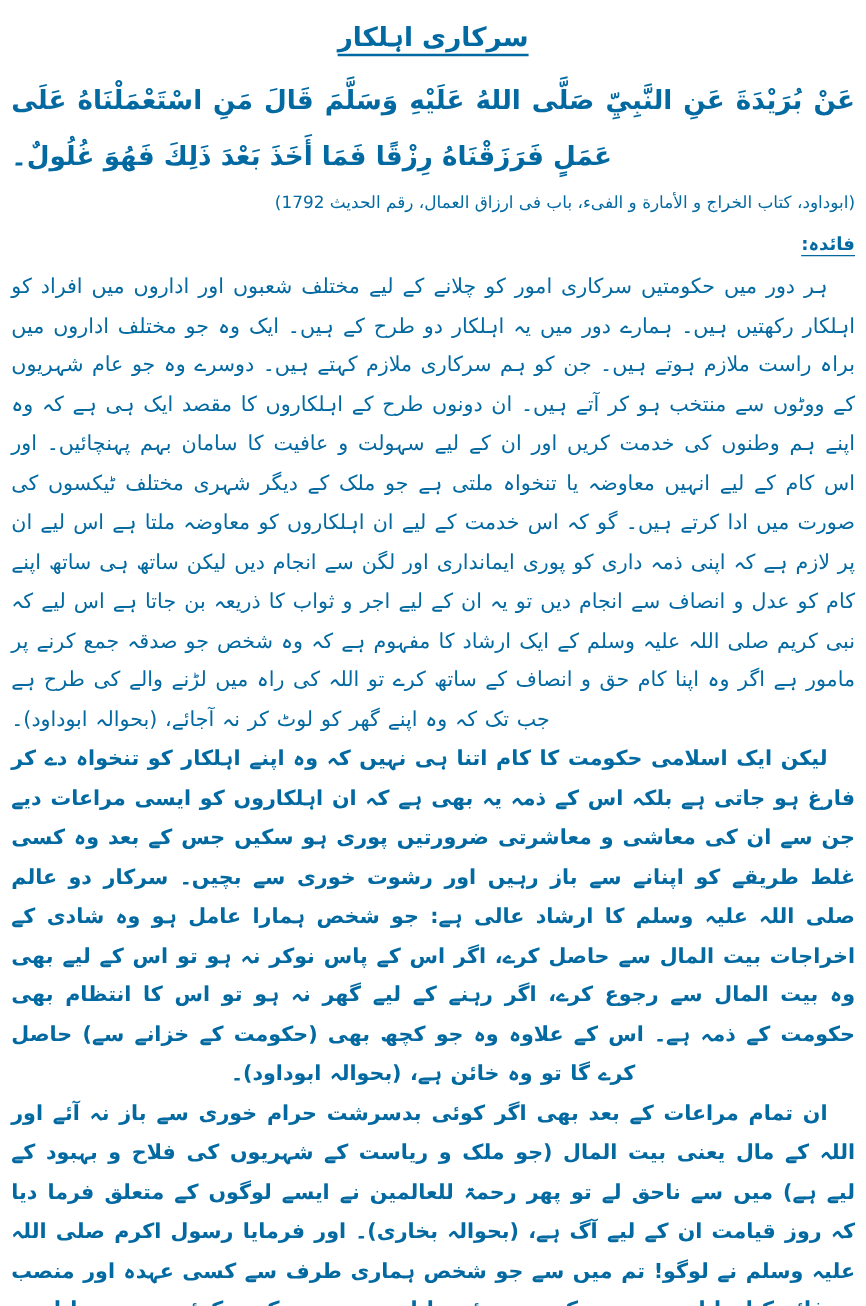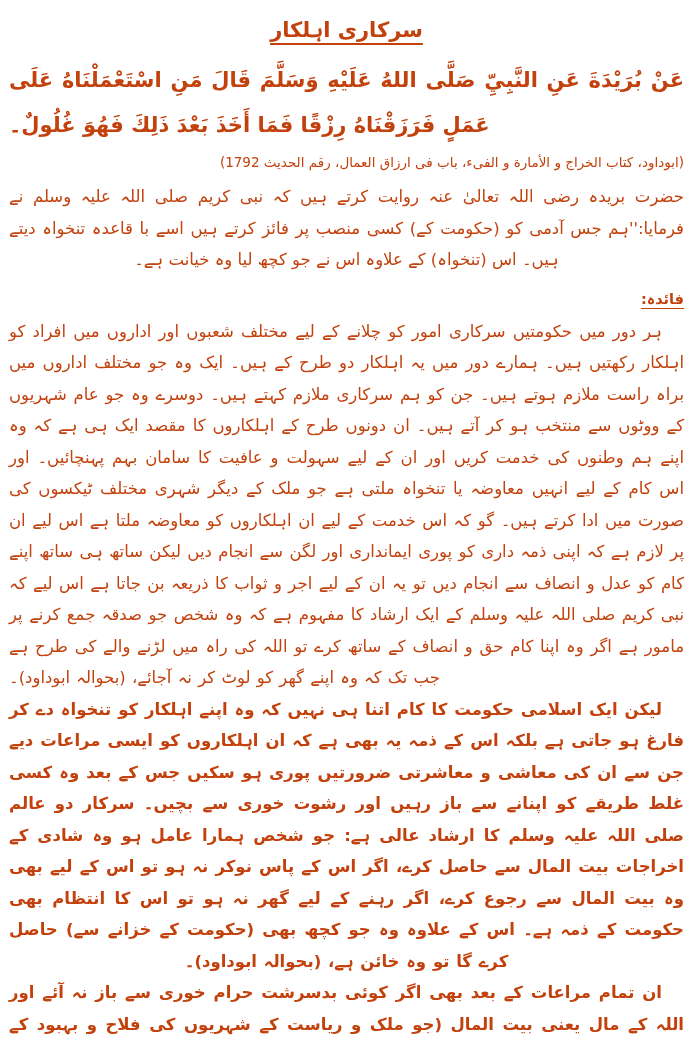--- a/index.html
+++ b/index.html
@@ -6,21 +6,21 @@
     margin: 0;
     padding: 0;
     background: #ffffff;
   }
   .page {
     position: relative;
     width: 693px;
     height: 1045px;
     margin: 0 auto;
     background: #ffffff;
-    color: #c2410c;
+    color: #0369a1;
     direction: rtl;
     box-sizing: border-box;
     padding: 12px 9px 0 9px;
     overflow: hidden;
     font-family: "DejaVu Sans", sans-serif;
   }
   .title {
     margin: 2px 0 0 0;
     text-align: center;
     font-size: 21px;
@@ -74,21 +74,20 @@
 </head>
 <body>
 
 <div class="page">
   <h1 class="title">سرکاری اہلکار</h1>
 
   <div class="arabic">عَنْ بُرَيْدَةَ عَنِ النَّبِيِّ صَلَّى اللهُ عَلَيْهِ وَسَلَّمَ قَالَ مَنِ اسْتَعْمَلْنَاهُ عَلَى عَمَلٍ فَرَزَقْنَاهُ رِزْقًا فَمَا أَخَذَ بَعْدَ ذَلِكَ فَهُوَ غُلُولٌ۔</div>
 
   <div class="reference">(ابوداود، کتاب الخراج و الأمارة و الفیء، باب فی ارزاق العمال، رقم الحدیث 1792)</div>
 
-  <div class="translation">حضرت بریدہ رضی اللہ تعالیٰ عنہ روایت کرتے ہیں کہ نبی کریم صلی اللہ علیہ وسلم نے فرمایا:''ہم جس آدمی کو (حکومت کے) کسی منصب پر فائز کرتے ہیں اسے با قاعدہ تنخواہ دیتے ہیں۔ اس (تنخواہ) کے علاوہ اس نے جو کچھ لیا وہ خیانت ہے۔</div>
 
   <div class="note-heading">فائدہ:</div>
 
   <div class="para last-left">ہر دور میں حکومتیں سرکاری امور کو چلانے کے لیے مختلف شعبوں اور اداروں میں افراد کو اہلکار رکھتیں ہیں۔ ہمارے دور میں یہ اہلکار دو طرح کے ہیں۔ ایک وہ جو مختلف اداروں میں براہ راست ملازم ہوتے ہیں۔ جن کو ہم سرکاری ملازم کہتے ہیں۔ دوسرے وہ جو عام شہریوں کے ووٹوں سے منتخب ہو کر آتے ہیں۔ ان دونوں طرح کے اہلکاروں کا مقصد ایک ہی ہے کہ وہ اپنے ہم وطنوں کی خدمت کریں اور ان کے لیے سہولت و عافیت کا سامان بہم پہنچائیں۔ اور اس کام کے لیے انہیں معاوضہ یا تنخواہ ملتی ہے جو ملک کے دیگر شہری مختلف ٹیکسوں کی صورت میں ادا کرتے ہیں۔ گو کہ اس خدمت کے لیے ان اہلکاروں کو معاوضہ ملتا ہے اس لیے ان پر لازم ہے کہ اپنی ذمہ داری کو پوری ایمانداری اور لگن سے انجام دیں لیکن ساتھ ہی ساتھ اپنے کام کو عدل و انصاف سے انجام دیں تو یہ ان کے لیے اجر و ثواب کا ذریعہ بن جاتا ہے اس لیے کہ نبی کریم صلی اللہ علیہ وسلم کے ایک ارشاد کا مفہوم ہے کہ وہ شخص جو صدقہ جمع کرنے پر مامور ہے اگر وہ اپنا کام حق و انصاف کے ساتھ کرے تو اللہ کی راہ میں لڑنے والے کی طرح ہے جب تک کہ وہ اپنے گھر کو لوٹ کر نہ آجائے، (بحوالہ ابوداود)۔</div>
 
   <div class="para last-center">لیکن ایک اسلامی حکومت کا کام اتنا ہی نہیں کہ وہ اپنے اہلکار کو تنخواہ دے کر فارغ ہو جاتی ہے بلکہ اس کے ذمہ یہ بھی ہے کہ ان اہلکاروں کو ایسی مراعات دیے جن سے ان کی معاشی و معاشرتی ضرورتیں پوری ہو سکیں جس کے بعد وہ کسی غلط طریقے کو اپنانے سے باز رہیں اور رشوت خوری سے بچیں۔ سرکار دو عالم صلی اللہ علیہ وسلم کا ارشاد عالی ہے: جو شخص ہمارا عامل ہو وہ شادی کے اخراجات بیت المال سے حاصل کرے، اگر اس کے پاس نوکر نہ ہو تو اس کے لیے بھی وہ بیت المال سے رجوع کرے، اگر رہنے کے لیے گھر نہ ہو تو اس کا انتظام بھی حکومت کے ذمہ ہے۔ اس کے علاوہ وہ جو کچھ بھی (حکومت کے خزانے سے) حاصل کرے گا تو وہ خائن ہے، (بحوالہ ابوداود)۔</div>
 
   <div class="para last-center">ان تمام مراعات کے بعد بھی اگر کوئی بدسرشت حرام خوری سے باز نہ آئے اور اللہ کے مال یعنی بیت المال (جو ملک و ریاست کے شہریوں کی فلاح و بہبود کے لیے ہے) میں سے ناحق لے تو پھر رحمۃ للعالمین نے ایسے لوگوں کے متعلق فرما دیا کہ روز قیامت ان کے لیے آگ ہے، (بحوالہ بخاری)۔ اور فرمایا رسول اکرم صلی اللہ علیہ وسلم نے لوگو! تم میں سے جو شخص ہماری طرف سے کسی عہدہ اور منصب پر فائز کیا جاتا ہے پھر وہ کتر و سوئی یا اس سے بھی کمتر کوئی چیز چھپا لے تو وہ خیانت کرنے والا ہے وہ قیامت کے دن اس چھپائی ہوئی چیز کو (اللہ کی عدالت میں) لائے گا (اور اس سے باز پرس ہو گی)، (بحوالہ مسلم)۔</div>
 
 </div>

